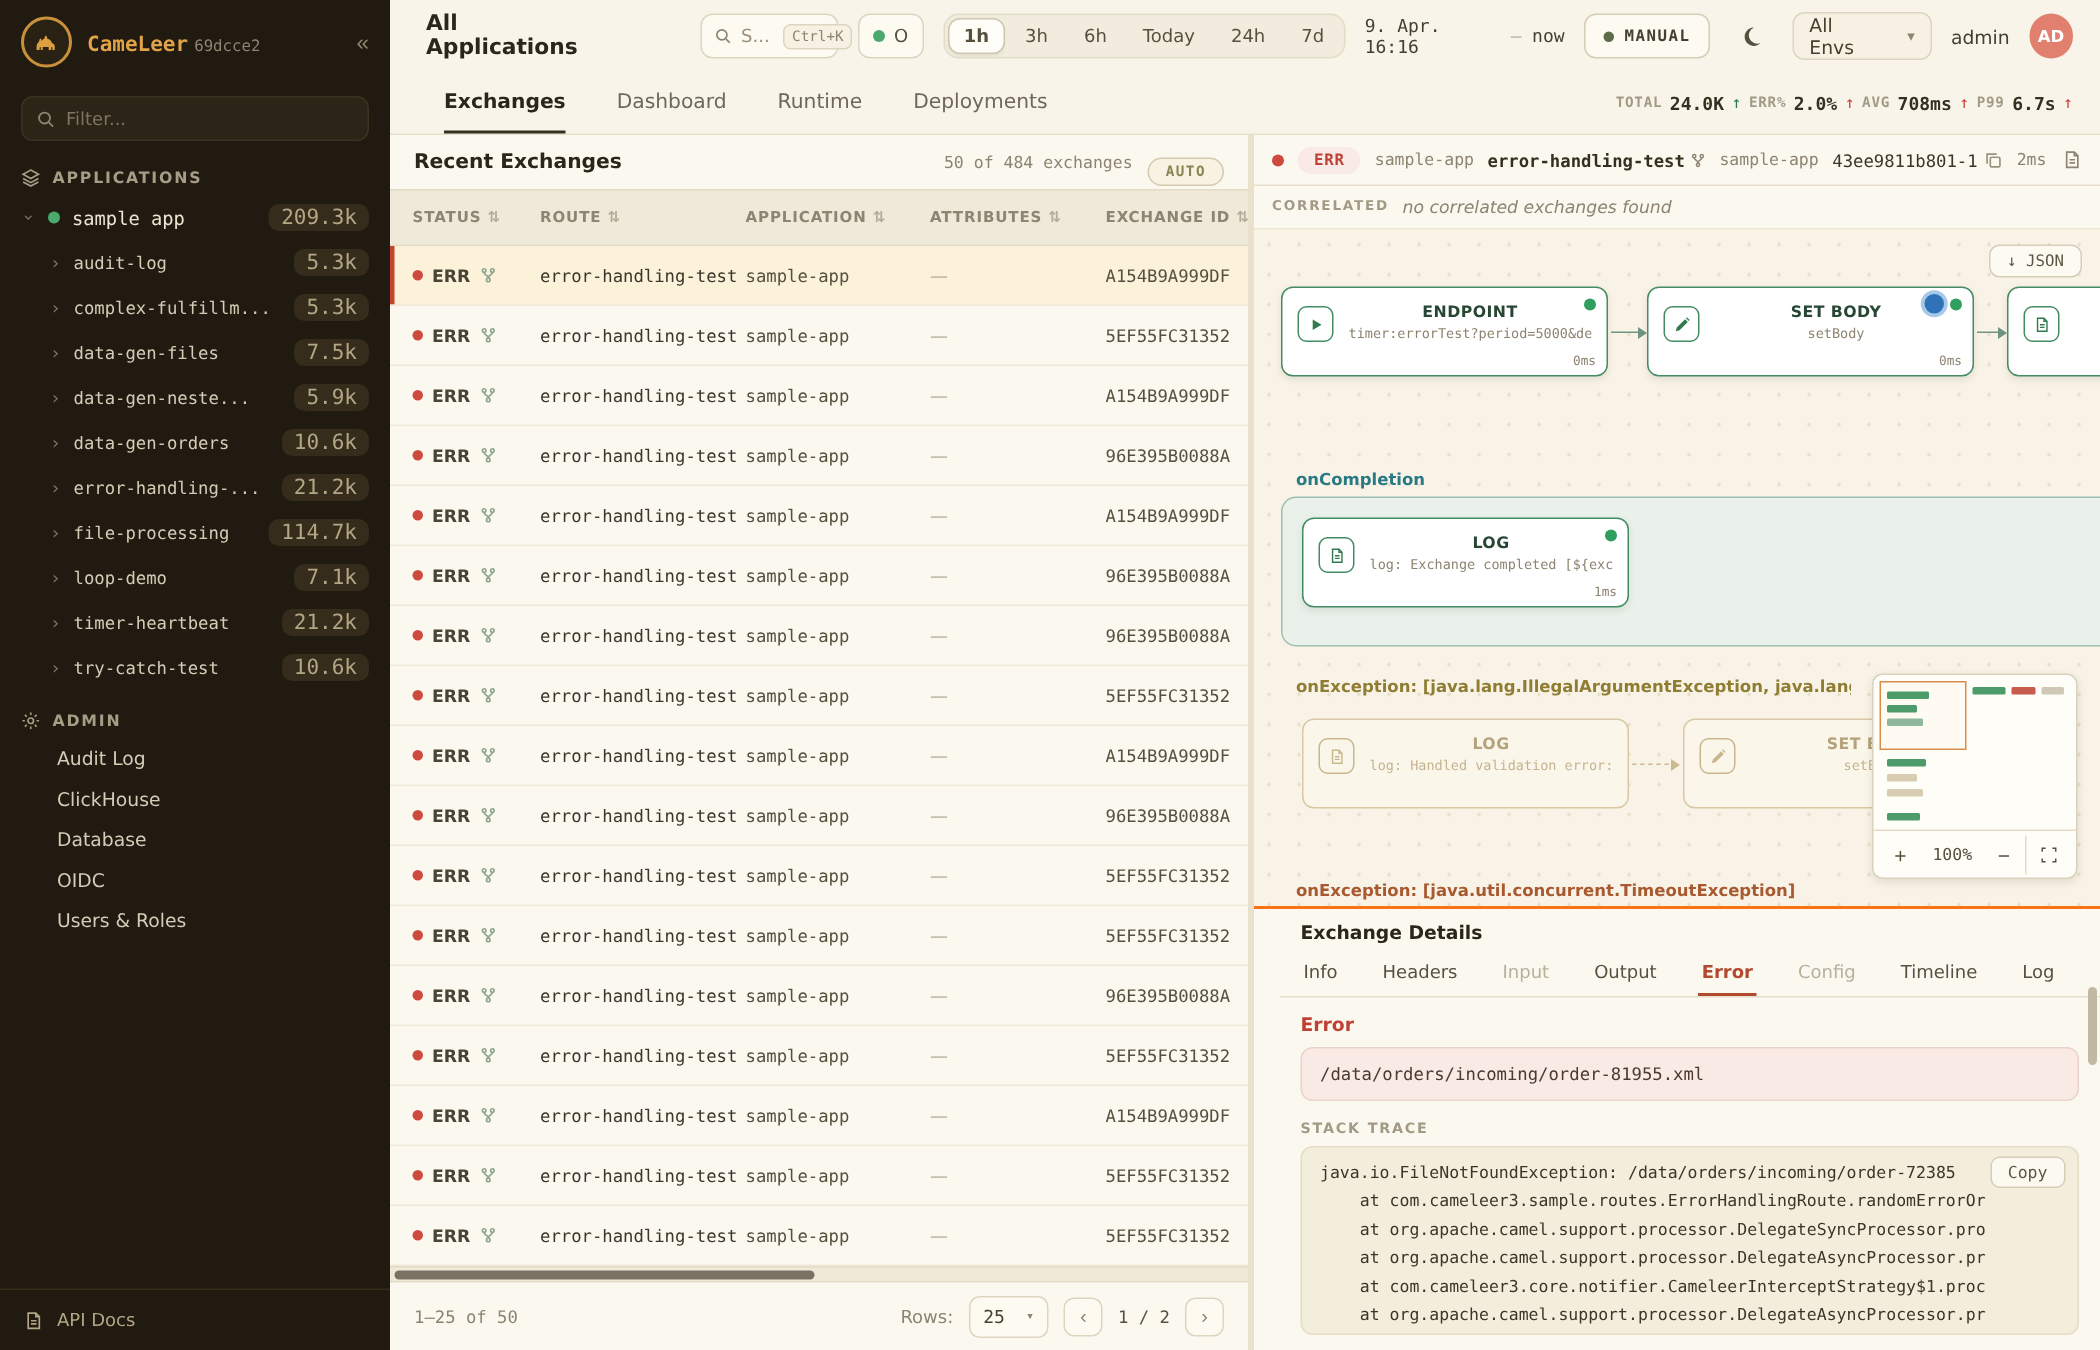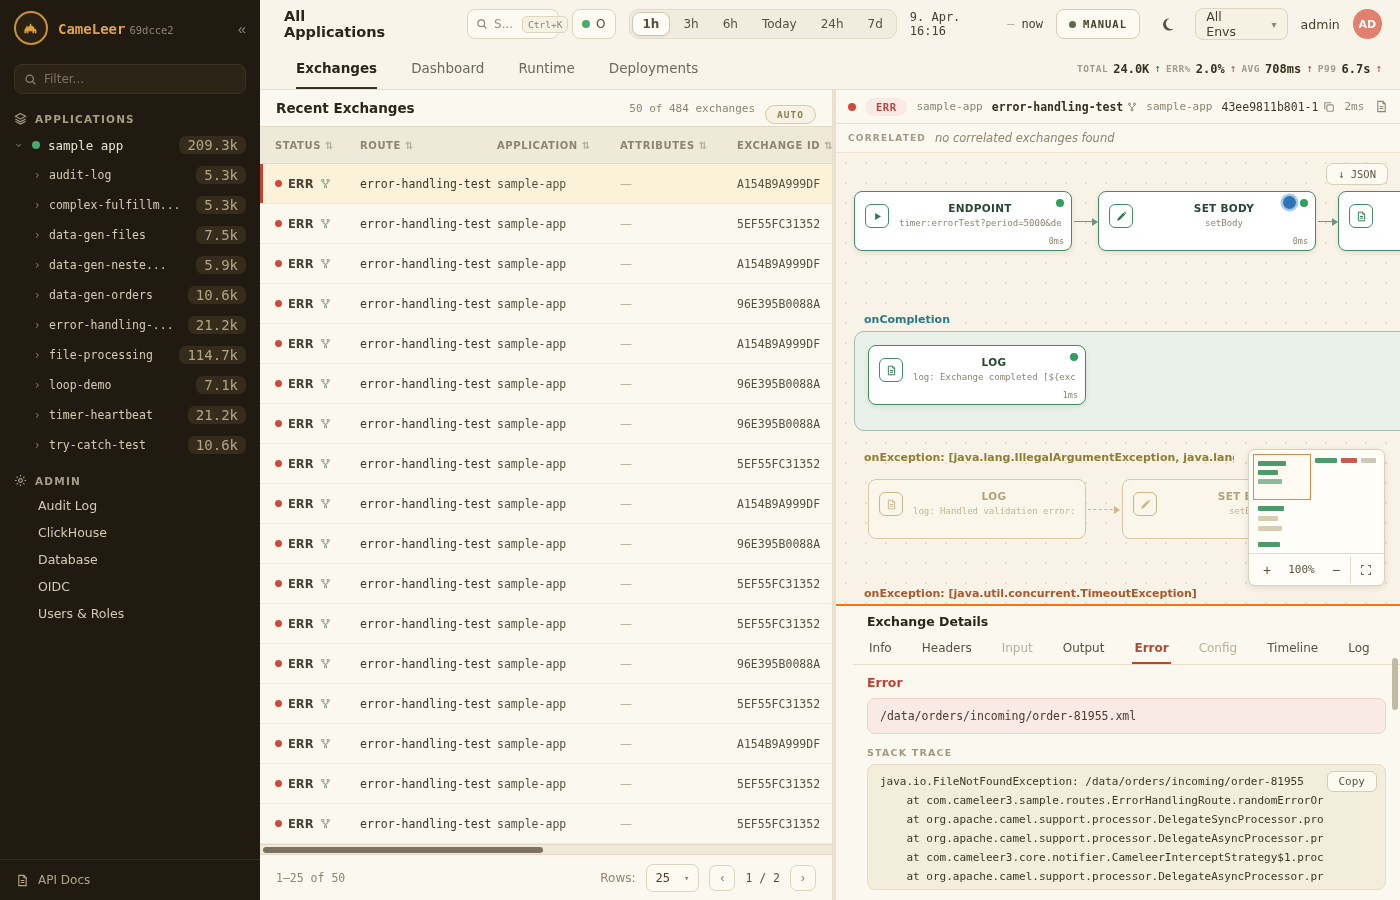--- a/index.html
+++ b/index.html
@@ -965,21 +965,21 @@
               <div class="dtab"><span>Log</span></div>
             </div>
           <div class="det-body">
             <div class="err-heading">Error</div>
             <div class="err-box mono">/data/orders/incoming/order-81955.xml</div>
             <div class="st-label">STACK TRACE</div>
             <div class="codeblock">
               <button class="copy-btn mono">Copy</button>
               <div>
 
-              <div class="codeline">java.io.FileNotFoundException: /data/orders/incoming/order-81955</div>
+              <div class="codeline">java.io.FileNotFoundException: /data/orders/incoming/order-72385</div>
                   <div class="codeline">    at com.cameleer3.sample.routes.ErrorHandlingRoute.randomErrorOr</div>
                   <div class="codeline">    at org.apache.camel.support.processor.DelegateSyncProcessor.pro</div>
                   <div class="codeline">    at org.apache.camel.support.processor.DelegateAsyncProcessor.pr</div>
                   <div class="codeline">    at com.cameleer3.core.notifier.CameleerInterceptStrategy$1.proc</div>
                   <div class="codeline">    at org.apache.camel.support.processor.DelegateAsyncProcessor.pr</div>
                 </div>
             </div>
           </div>
           <div class="vthumb"></div>
         </div>

